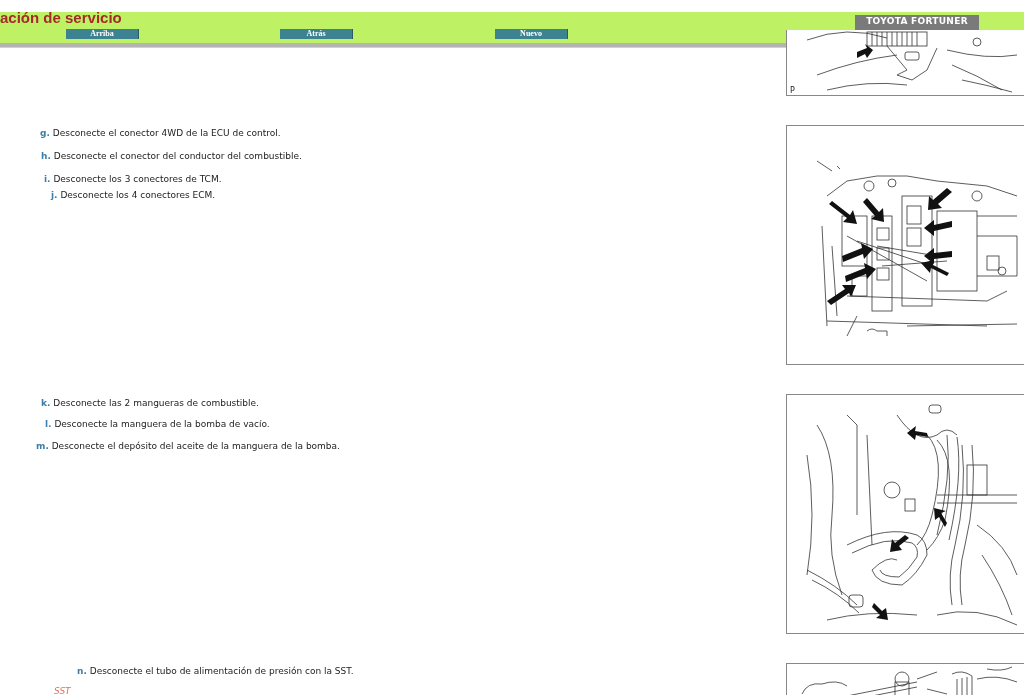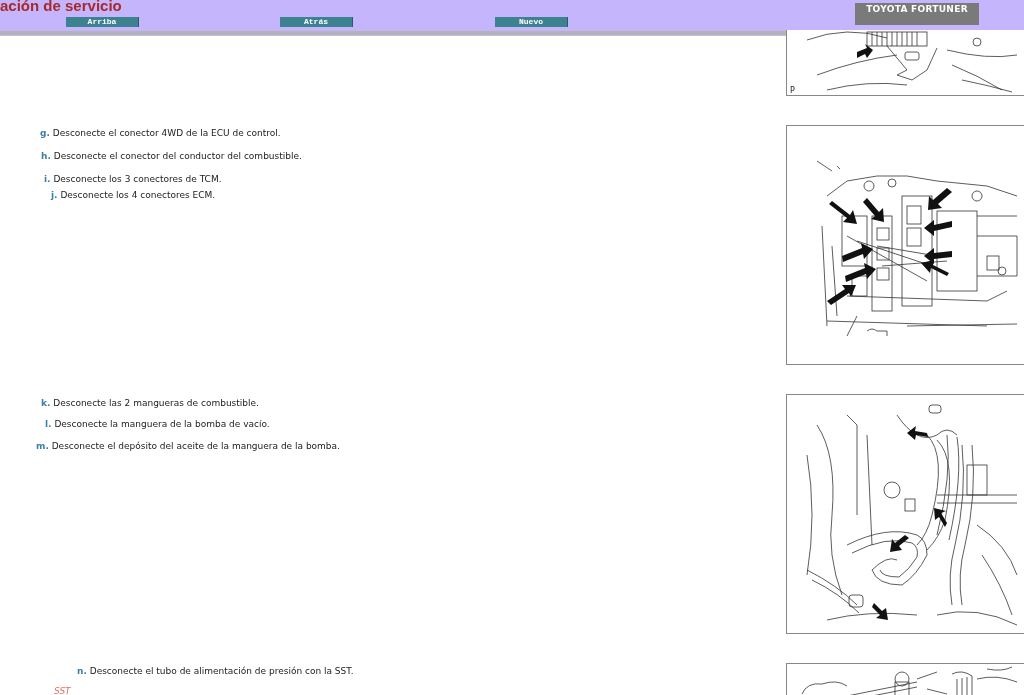--- a/index.html
+++ b/index.html
@@ -1,28 +1,28 @@
 <!DOCTYPE html>
 <html><head>
 <meta charset="utf-8">
 <style>
   * { box-sizing: border-box; margin: 0; padding: 0; }
   html, body { width: 1024px; height: 695px; overflow: hidden; background: #ffffff; }
   body { font-family: "DejaVu Sans", sans-serif; position: relative; }
 
-  .header { position: absolute; left: 0; top: 0; width: 1024px; height: 36px; background: #c4b5fd; }
+  .header { position: absolute; left: 0; top: 12px; width: 1024px; height: 36px; background: #bef264; }
   .page-title {
     position: absolute; left: 0; top: -3px;
     font-family: "Liberation Sans", sans-serif; font-weight: bold;
     font-size: 15px; color: #a52a2a; white-space: nowrap;
   }
   .nav-btn {
     position: absolute; top: 17px; height: 10px; width: 73px;
     background: #3c8290; color: #ffffff;
-    font-family: Liberation Mono, monospace; font-weight: bold;
+    font-family: Liberation Serif, serif; font-weight: bold;
     font-size: 8px; line-height: 10px; text-align: center;
     border-right: 1px solid #2a5c66; cursor: pointer;
   }
   .model-badge {
     position: absolute; left: 855px; top: 3px; width: 124px; height: 22px;
     background: #7a7a7a; color: #ffffff;
     font-family: "DejaVu Sans", sans-serif; font-weight: bold;
     font-size: 9px; line-height: 13px; text-align: center; letter-spacing: 0.3px;
   }
   .rule { position: absolute; left: 0; top: 31px; width: 1024px; height: 4px; background: #b4b4b4; }

